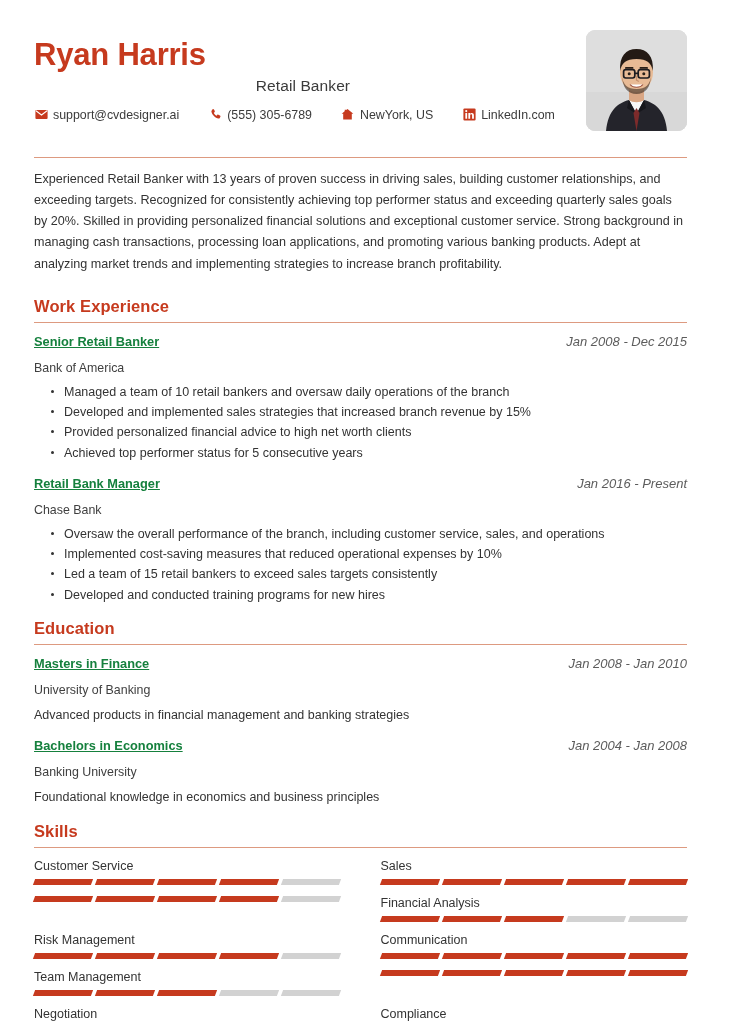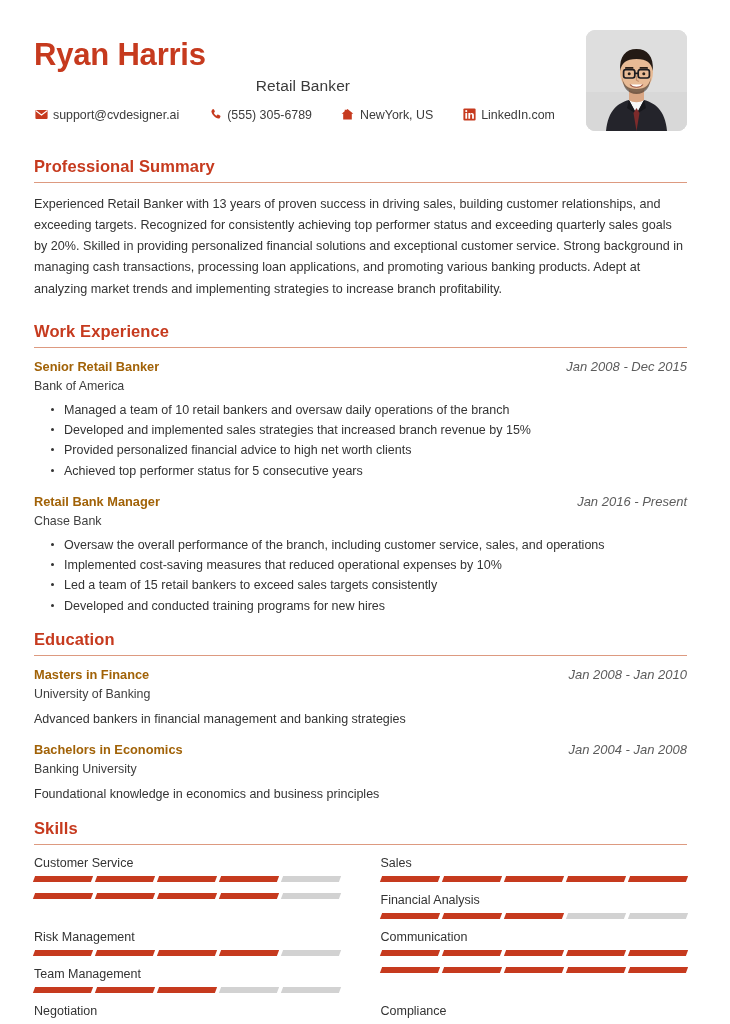--- a/index.html
+++ b/index.html
@@ -126,35 +126,36 @@
 
   .entry-head {
     display: flex;
     align-items: baseline;
     justify-content: space-between;
   }
 
   .entry-title {
     font-size: 12.8px;
     font-weight: bold;
-    color: #a16207;
+    color: #15803d;
+    text-decoration: underline;
   }
 
   .entry-date {
     font-size: 13px;
     font-style: italic;
     color: #5c5c5c;
     white-space: nowrap;
     padding-left: 14px;
   }
 
   .entry-org {
     font-size: 12.4px;
     color: #3f3f3f;
-    margin-top: 5px;
+    margin-top: 12px;
   }
 
   .entry-desc {
     font-size: 12.5px;
     color: #333333;
     margin-top: 9px;
     line-height: 1.5;
   }
 
   .bullets {
@@ -305,21 +306,20 @@
 
         <path d="M44 54.5 C47 58.2 54 58.2 57 54.5 Z" fill="#ffffff"></path>
         <path d="M44 54.5 C47 58.2 54 58.2 57 54.5" stroke="#99503e" stroke-width="1.1" fill="none"></path>
 
         <path d="M36 44 C36 58 42 64 50.5 64 C59 64 65 58 65 44 C65 55 59 59 50.5 59 C42 59 36 55 36 44 Z" fill="#2b2119" opacity="0.55"></path>
       </svg>
     </div>
   </div>
 
   <div class="section">
-    <div class="section-title">Professional Summary</div>
     <div class="section-rule"></div>
     <div class="summary-text">Experienced Retail Banker with 13 years of proven success in driving sales, building customer relationships, and exceeding targets. Recognized for consistently achieving top performer status and exceeding quarterly sales goals by 20%. Skilled in providing personalized financial solutions and exceptional customer service. Strong background in managing cash transactions, processing loan applications, and promoting various banking products. Adept at analyzing market trends and implementing strategies to increase branch profitability.</div>
   </div>
 
   <div class="section">
     <div class="section-title">Work Experience</div>
     <div class="section-rule"></div>
 
     <div class="entry">
       <div class="entry-head">
@@ -353,21 +353,21 @@
   <div class="section" style="margin-top:14px;">
     <div class="section-title">Education</div>
     <div class="section-rule"></div>
 
     <div class="entry">
       <div class="entry-head">
         <span class="entry-title">Masters in Finance</span>
         <span class="entry-date">Jan 2008 - Jan 2010</span>
       </div>
       <div class="entry-org">University of Banking</div>
-      <div class="entry-desc">Advanced bankers in financial management and banking strategies</div>
+      <div class="entry-desc">Advanced products in financial management and banking strategies</div>
     </div>
 
     <div class="entry">
       <div class="entry-head">
         <span class="entry-title">Bachelors in Economics</span>
         <span class="entry-date">Jan 2004 - Jan 2008</span>
       </div>
       <div class="entry-org">Banking University</div>
       <div class="entry-desc">Foundational knowledge in economics and business principles</div>
     </div>

